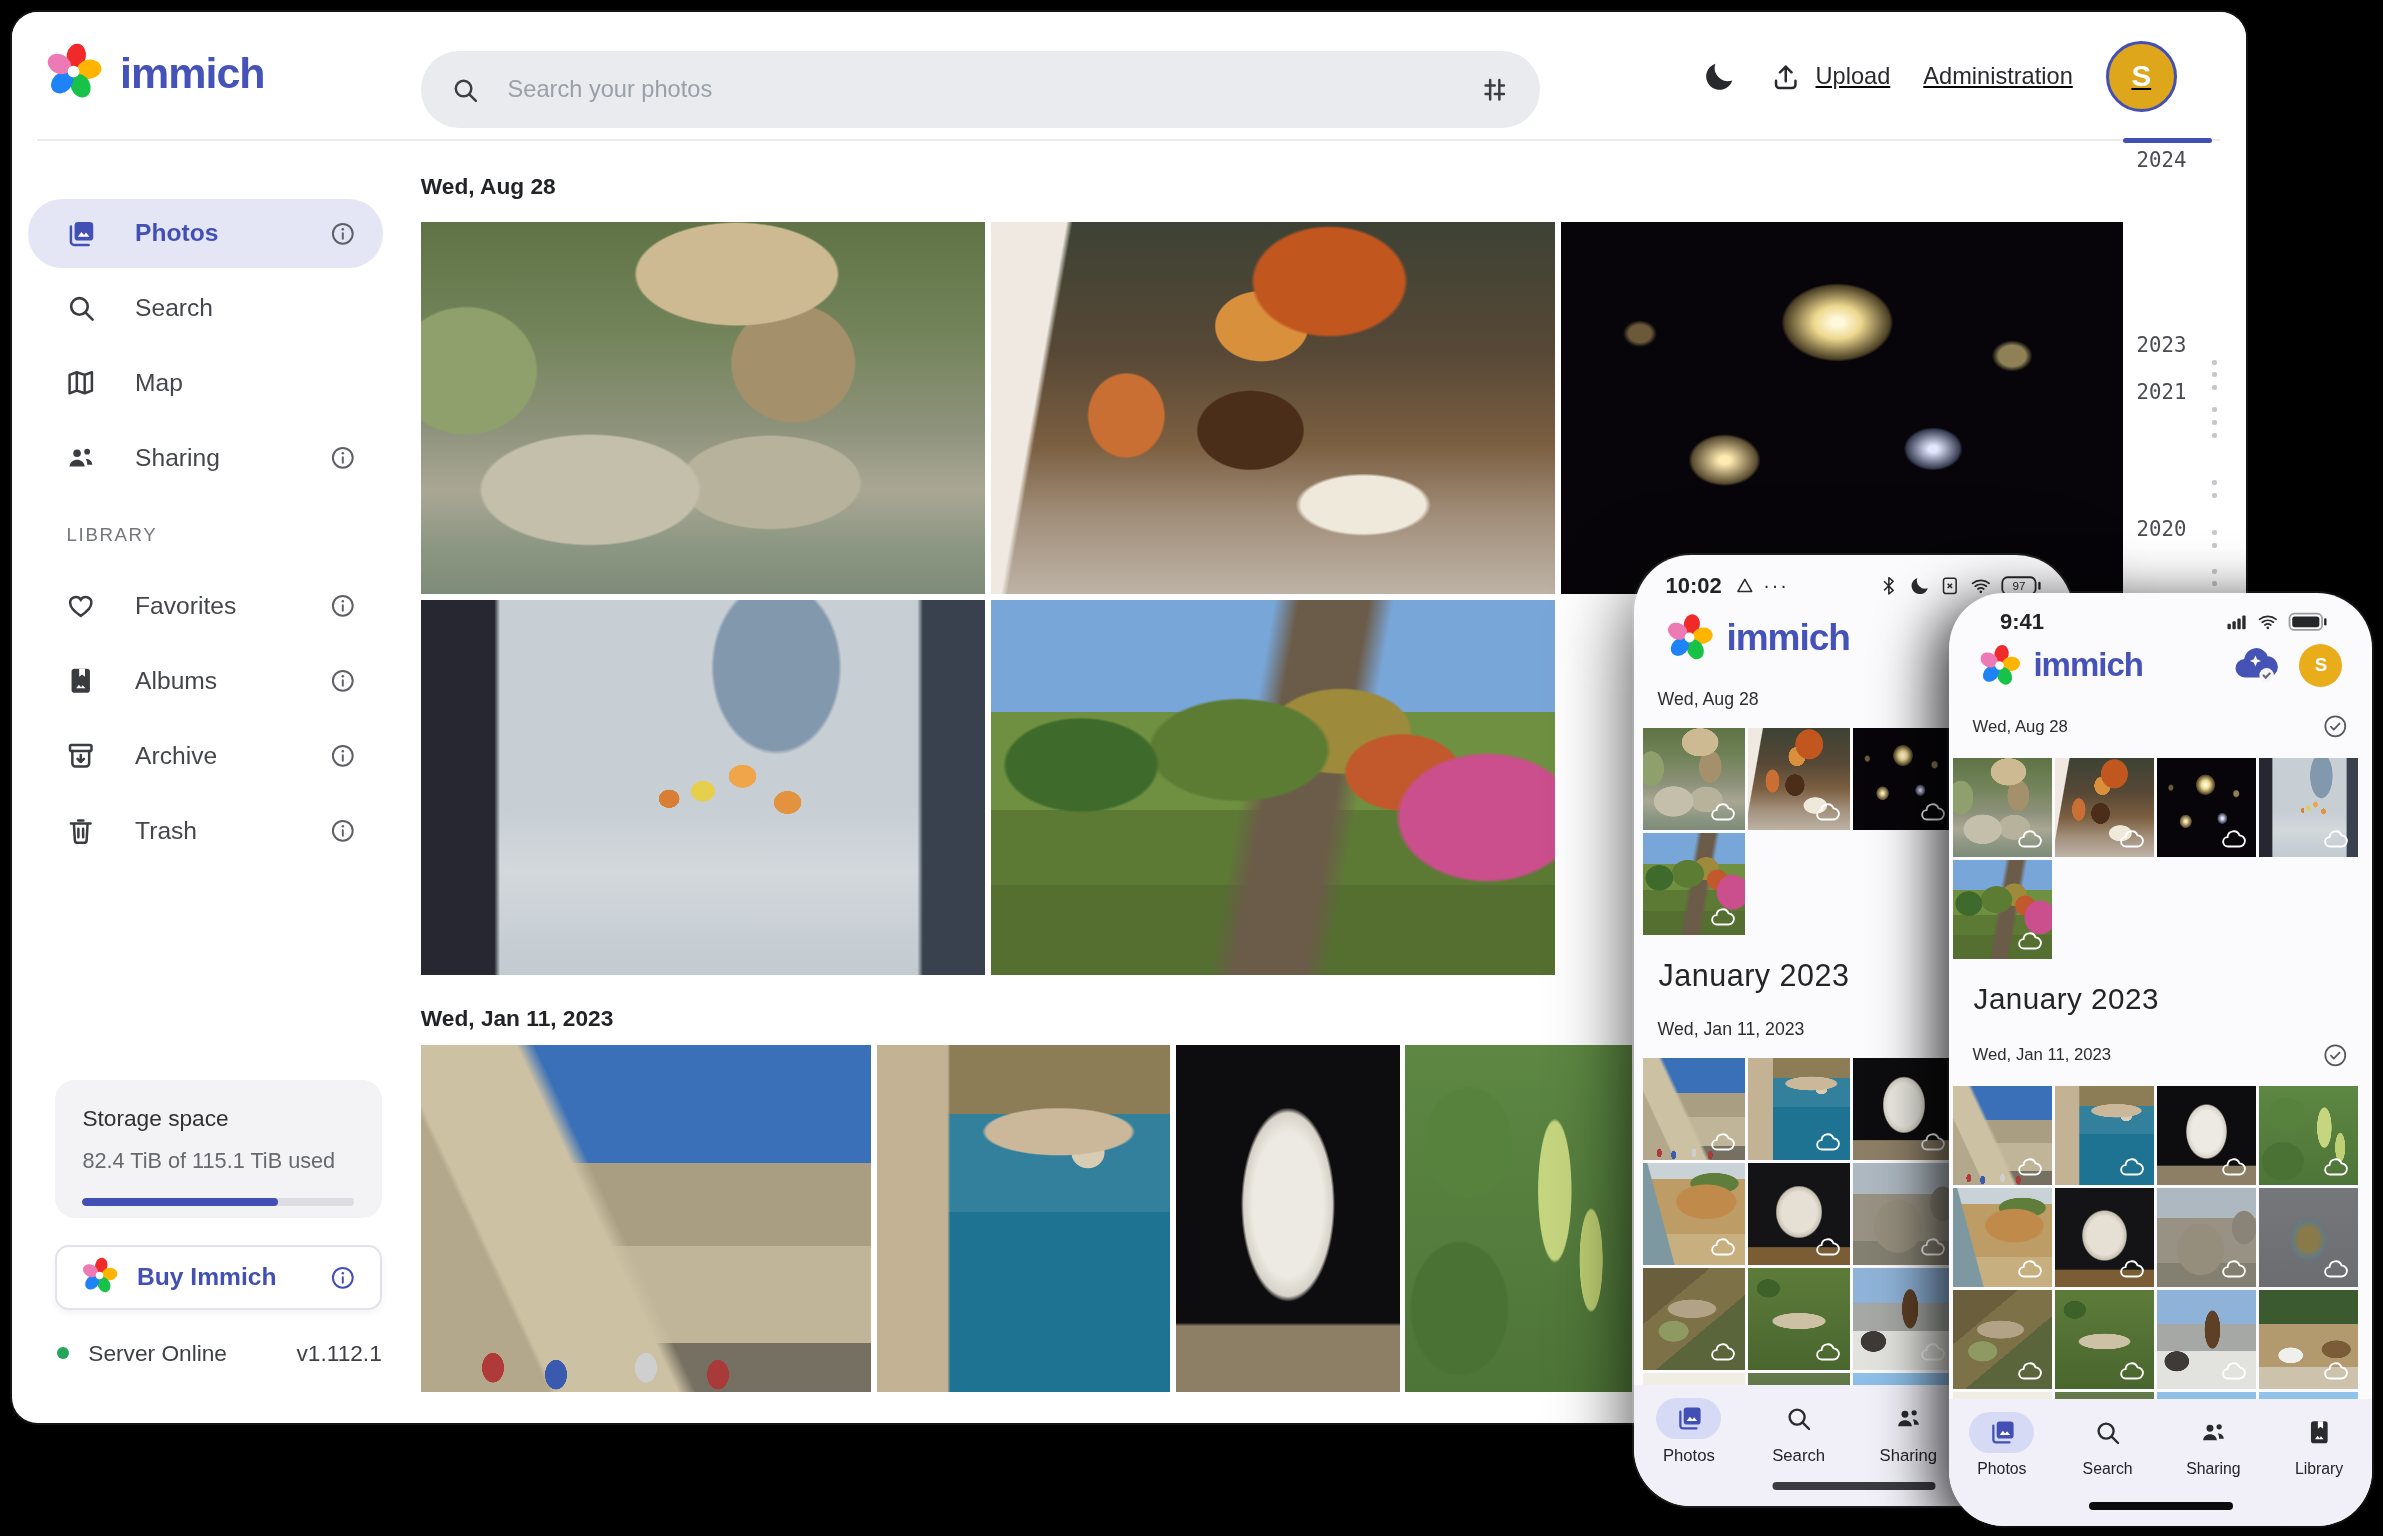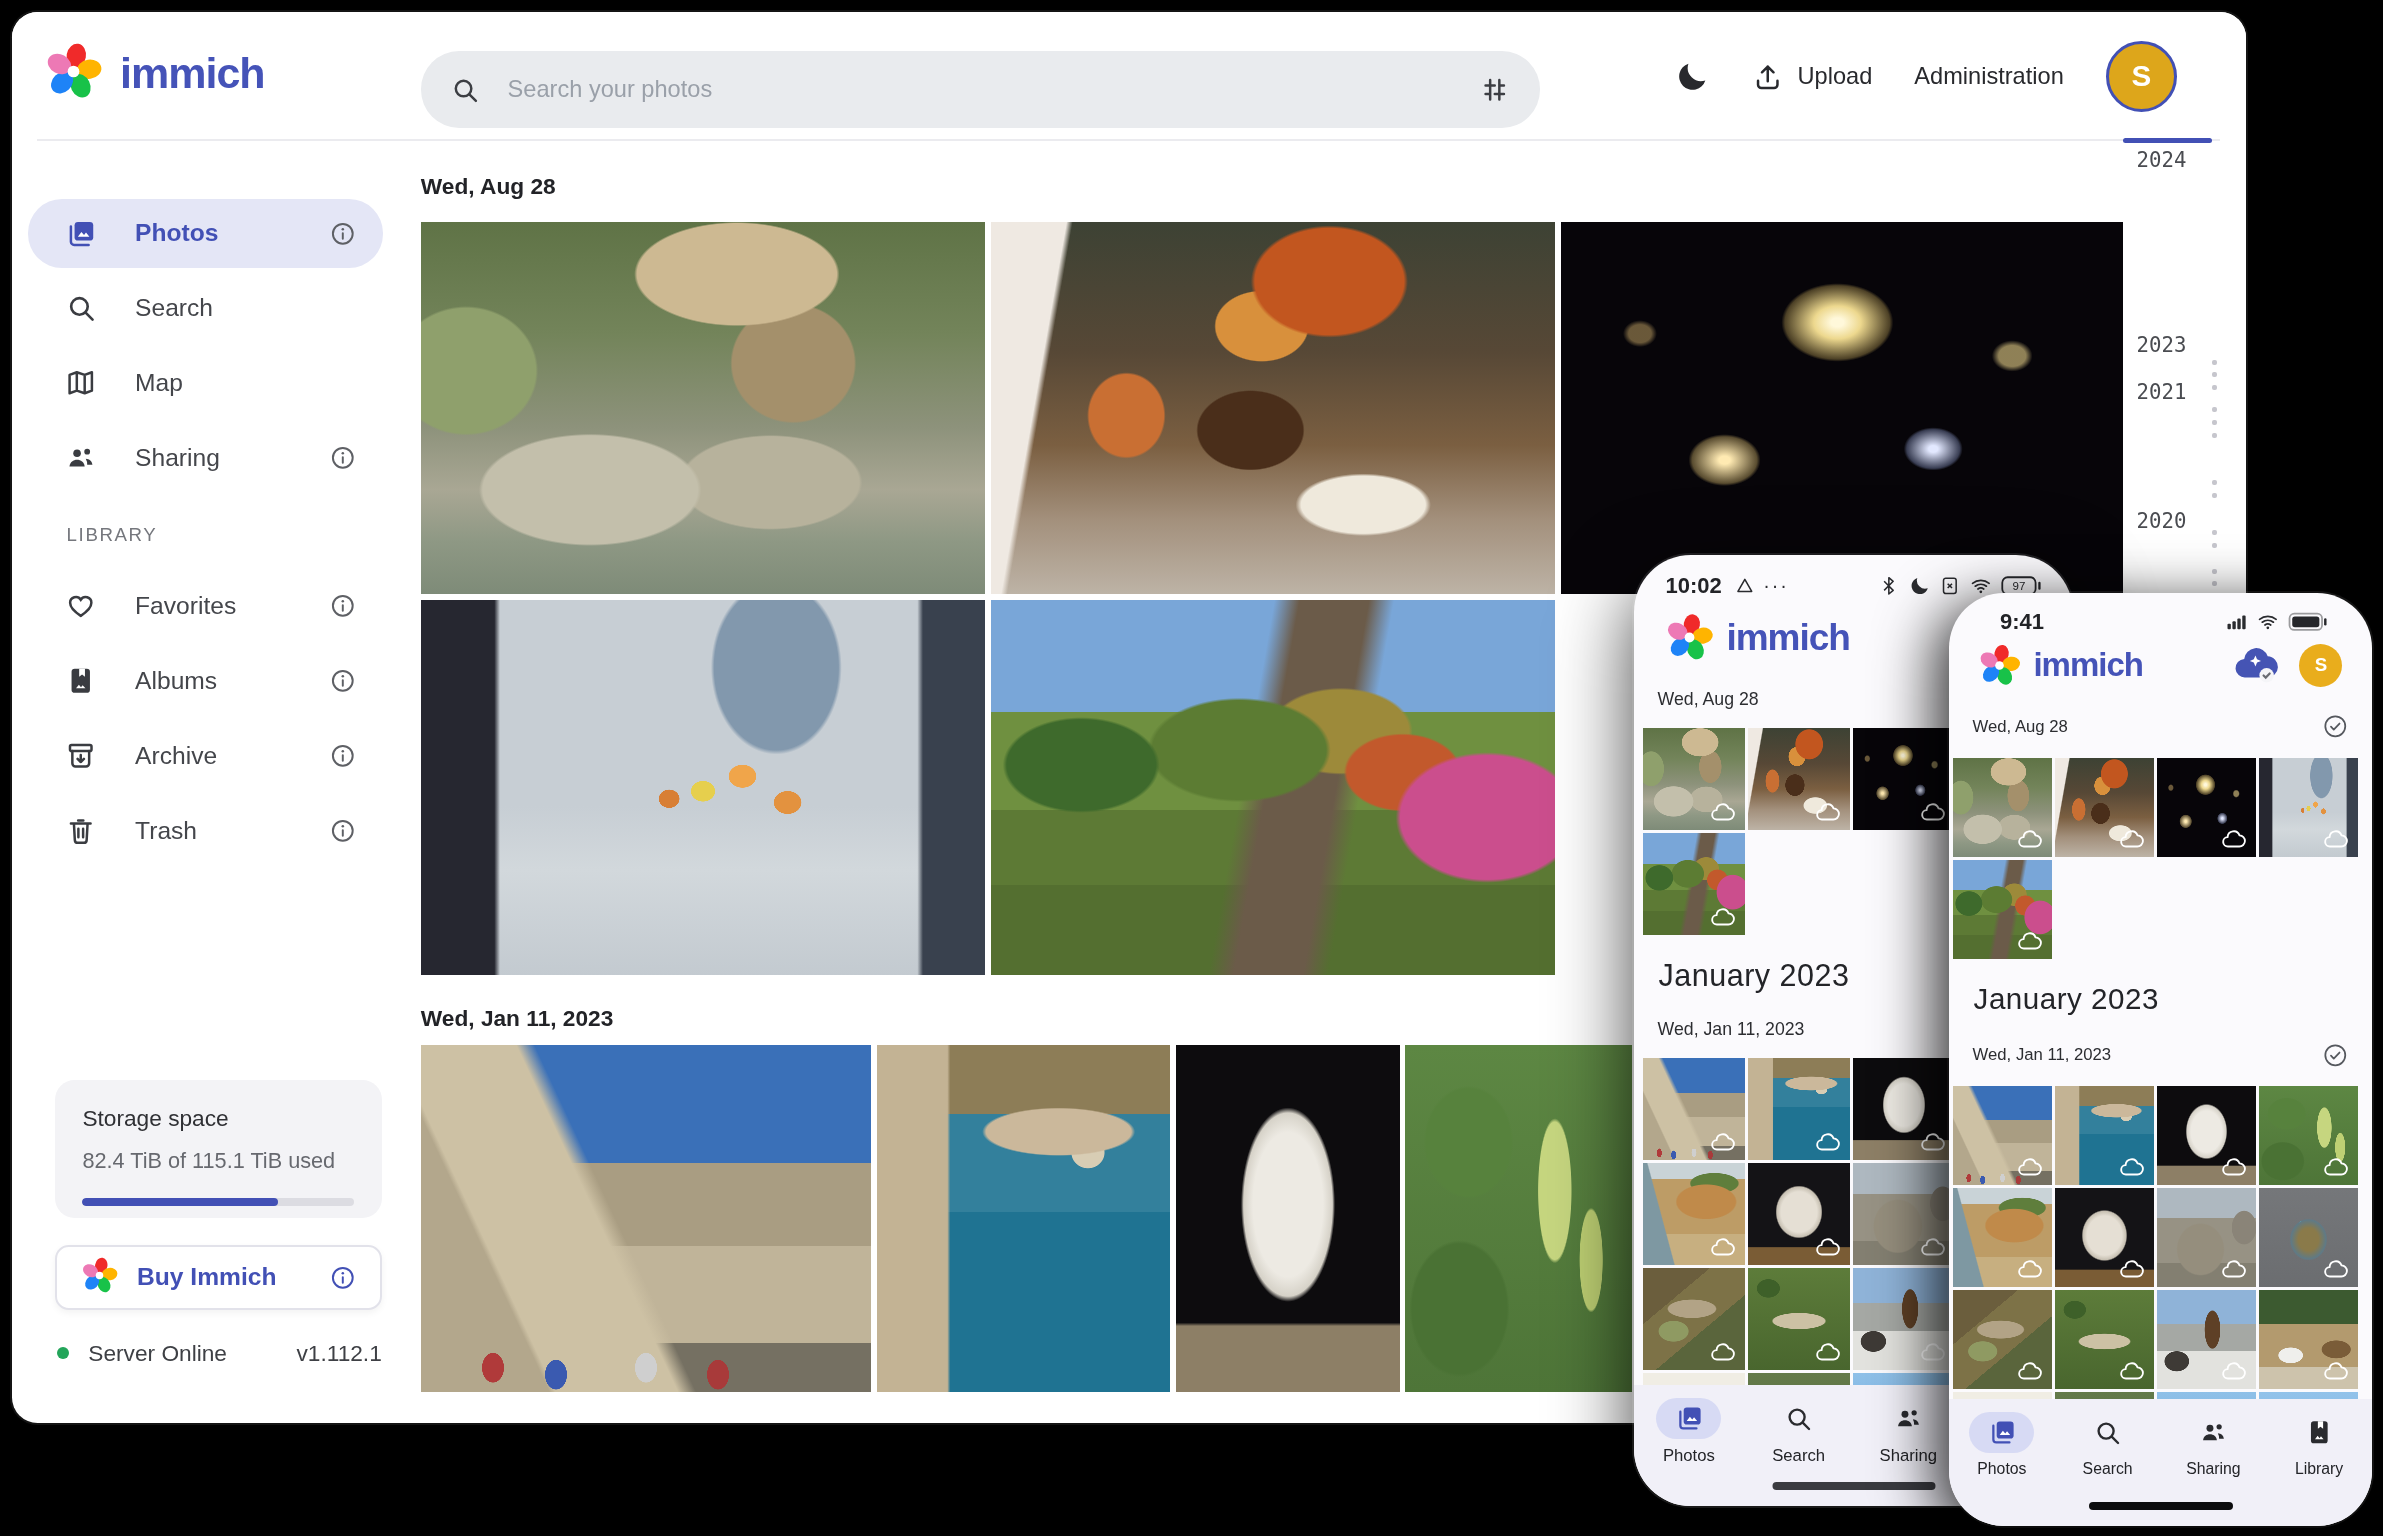--- a/index.html
+++ b/index.html
@@ -19,21 +19,21 @@
   .app-logo { position:absolute; left:31.5px; top:29.6px; display:flex; align-items:center; gap:15.8px; }
   .app-logo svg { width:61px; height:61px; }
   .brand-word { font-size:43px; font-weight:bold; color:#4553b8; letter-spacing:-1px; }
 
   .searchbar { position:absolute; left:409px; top:39px; width:1119px; height:77px;
     background:#e9ebee; border-radius:38px; display:flex; align-items:center; padding:0 29.6px; }
   .searchbar .sicon { width:29.6px; height:29.6px; color:#3c3e43; flex:none; }
   .search-ph { margin-left:27.6px; font-size:23.6px; color:#9aa0a9; }
   .searchbar .tune { margin-left:auto; width:31.5px; height:31.5px; color:#3c3e43; }
 
-  .hdr-actions { position:absolute; right:69px; top:0; height:129px; display:flex; align-items:center; gap:42px; }
+  .hdr-actions { position:absolute; right:69px; top:0; height:129px; display:flex; align-items:center; gap:33px;text-decoration:underline; }
   .icon-btn { width:35px; height:35px; color:#28292d; }
   .upload-btn { display:flex; align-items:center; gap:13.8px; color:#28292d; font-size:23.6px; }
   .upload-btn .icon-btn { width:31.5px; height:31.5px; }
   .admin-link { font-size:23.6px; color:#28292d; }
   .avatar { width:71px; height:71px; border-radius:50%; background:#dda61b; border:3.9px solid var(--accent);
     display:flex; align-items:center; justify-content:center; color:#fff; font-size:29.6px; font-weight:bold; }
 
   
   .sidebar { position:absolute; left:15.8px; top:187px; width:355px; z-index:3; }
   .side-item { height:69px; border-radius:34px; display:flex; align-items:center;
@@ -457,21 +457,21 @@
   <div class="server-row">
     <span class="status-dot" style="background: rgb(35, 165, 90);"></span>
     <span>Server Online</span>
     <span class="version">v1.112.1</span>
   </div>
 
   <div class="scrub">
       <div class="yr" style="top: 6.9px;">2024</div>
       <div class="yr" style="top: 192px;">2023</div>
       <div class="yr" style="top: 239px;">2021</div>
-      <div class="yr" style="top: 368px;">2020</div>
+      <div class="yr" style="top: 376px;">2020</div>
       <div class="dot" style="top: 219px;"></div>
       <div class="dot" style="top: 231px;"></div>
       <div class="dot" style="top: 244px;"></div>
       <div class="dot" style="top: 266px;"></div>
       <div class="dot" style="top: 279px;"></div>
       <div class="dot" style="top: 292px;"></div>
       <div class="dot" style="top: 339px;"></div>
       <div class="dot" style="top: 352px;"></div>
       <div class="dot" style="top: 389px;"></div>
       <div class="dot" style="top: 402px;"></div>

